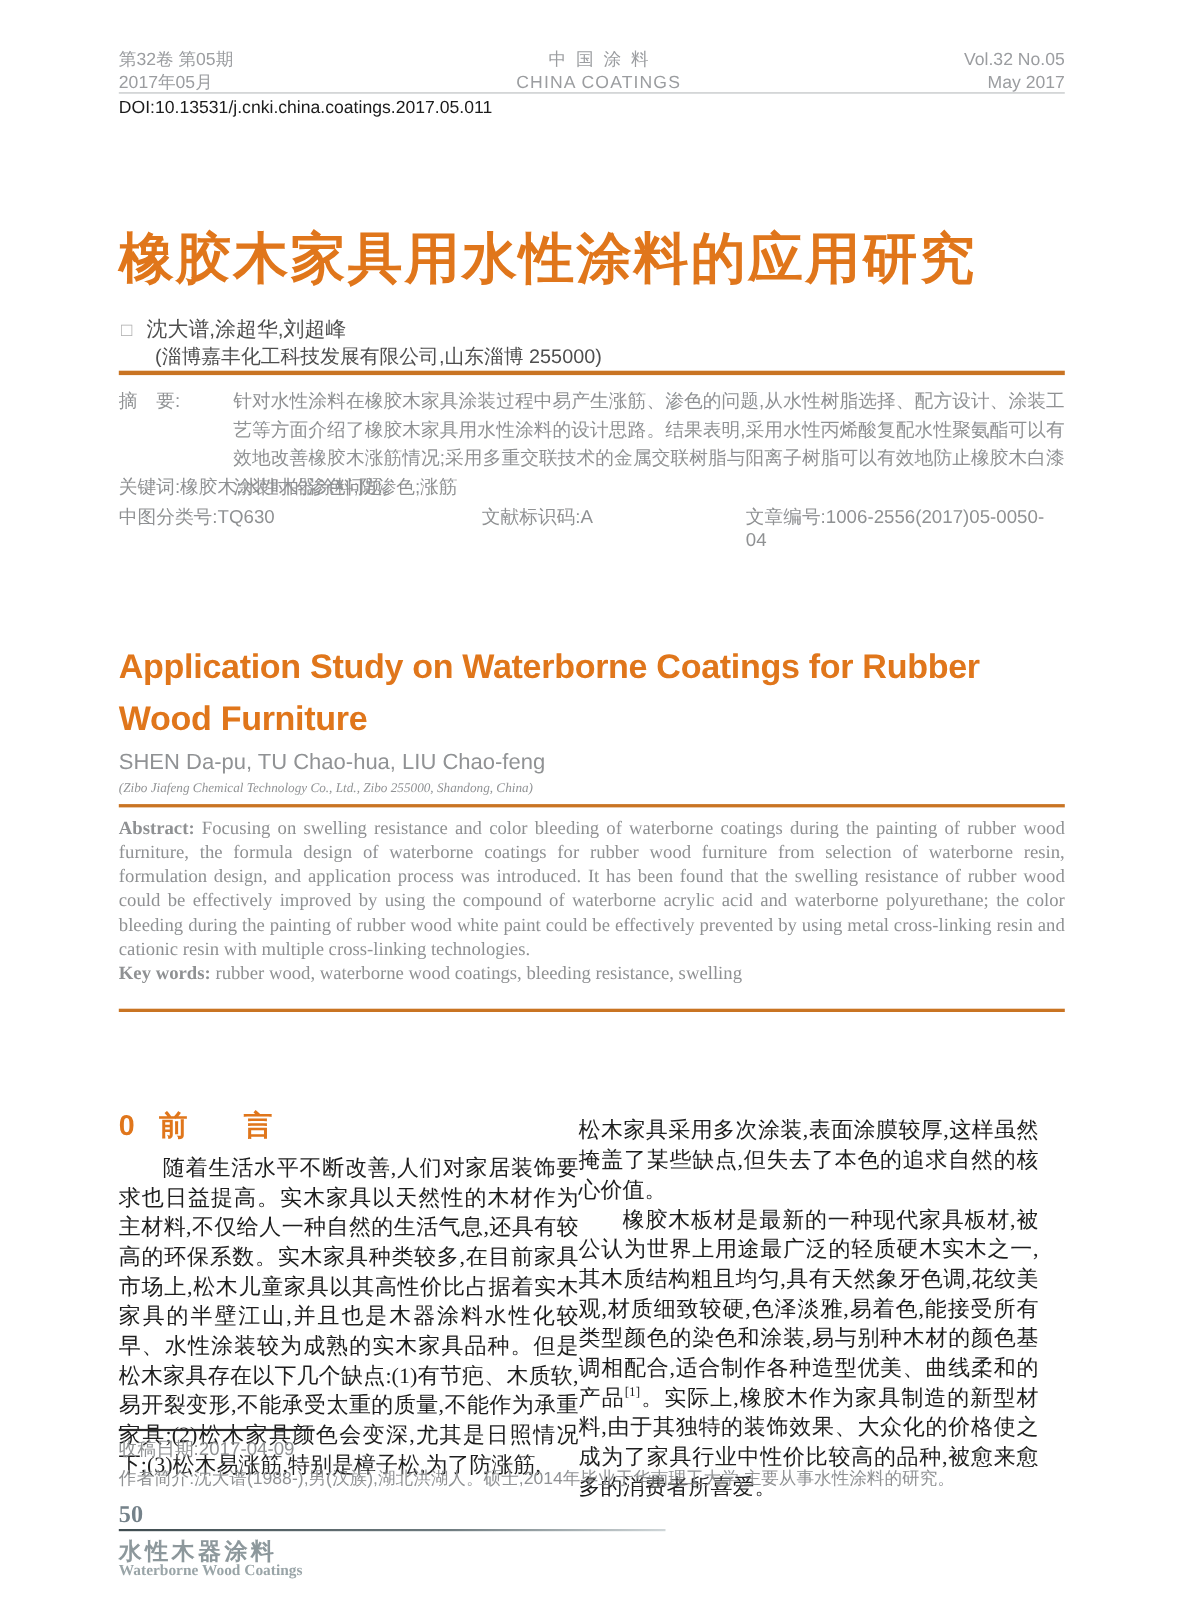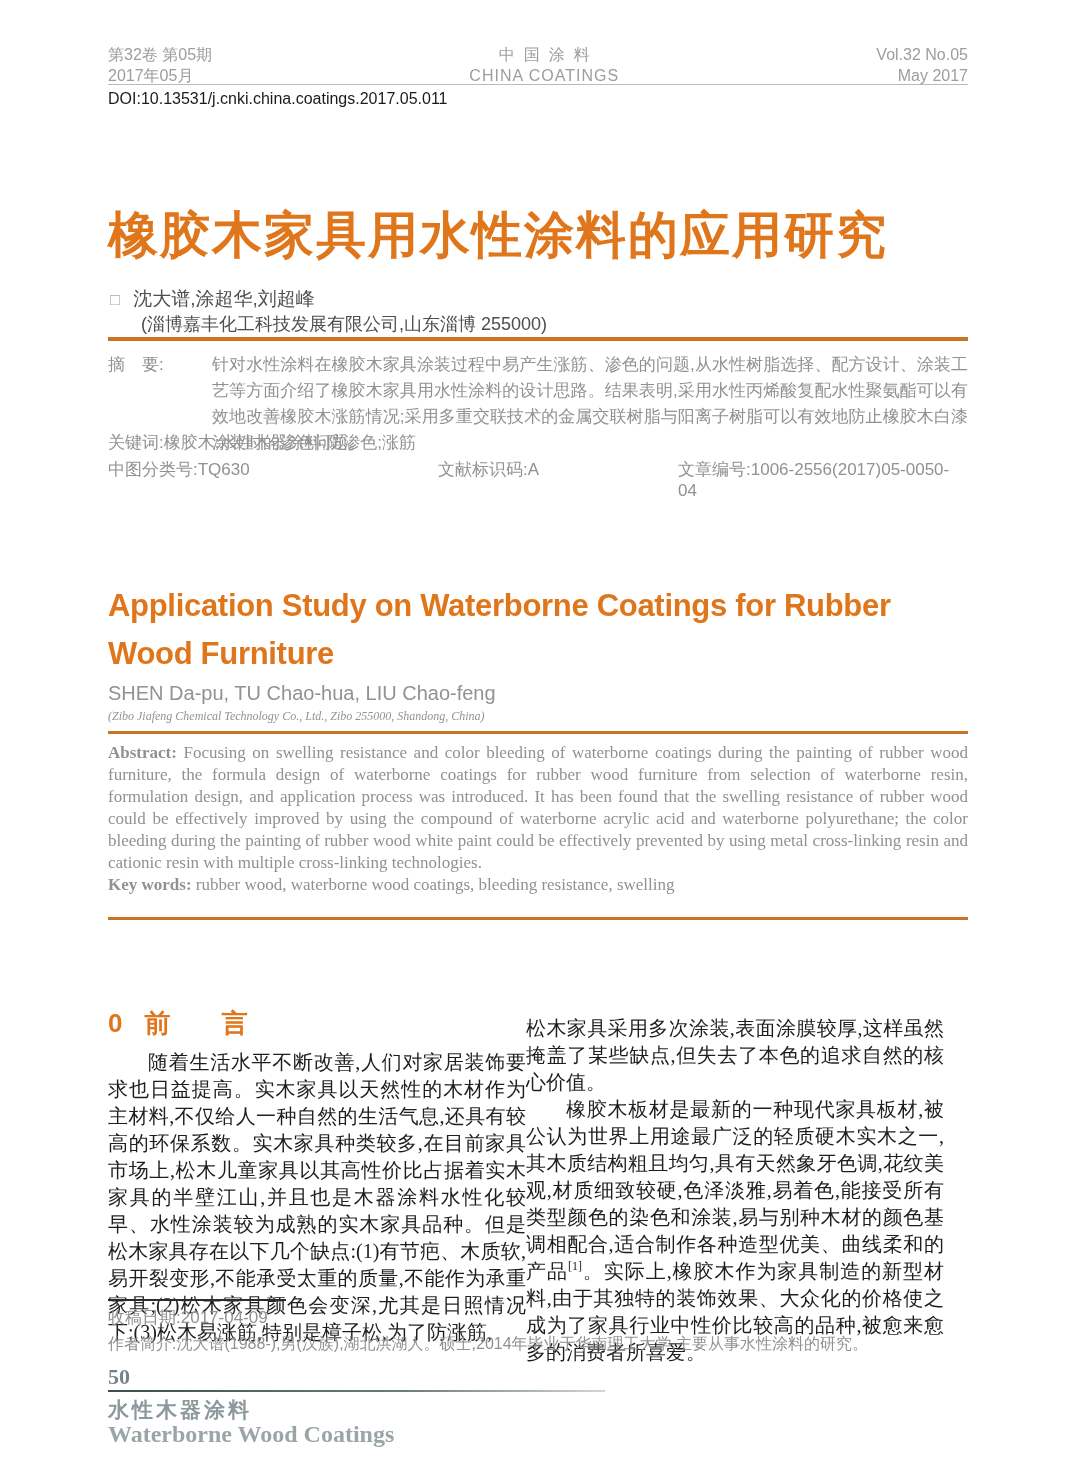--- a/index.html
+++ b/index.html
@@ -75,21 +75,21 @@
   .fn-rule{top:1299px;left:108px;width:178px;height:2px;background:#2c2c2c;}
   .fn1{top:1306px;left:108px;color:var(--gray-text);font-size:17px;}
   .fn2{top:1334px;left:108px;width:860px;color:var(--gray-text);font-size:16px;}
   
   .pg-num{top:1364px;left:108px;color:#75828a;font-size:22px;font-weight:bold;
           font-family:"Liberation Serif",serif;}
   .ft-rule{top:1390px;left:108px;width:497px;height:2px;
            background:linear-gradient(to right,#3f4c50 0%,#6e7b7f 60%,#cfd6d8 100%);}
   .ft-cn{top:1396px;left:108px;color:var(--footer-gray);font-size:21px;font-weight:bold;
          letter-spacing:3px;font-family:"Liberation Serif",serif;}
-  .ft-en{top:1421px;left:108px;color:#9aa5a8;font-size:24px;font-weight:bold;
+  .ft-en{top:1421px;left:108px;color:#9aa5a8;font-size:14px;font-weight:bold;
          font-family:"Liberation Serif",serif;}
 </style>
 </head>
 <body>
 
 <div class="page">
 
   <div class="abs hdr">
     <div class="l">
       <div>第32卷 第05期</div>

